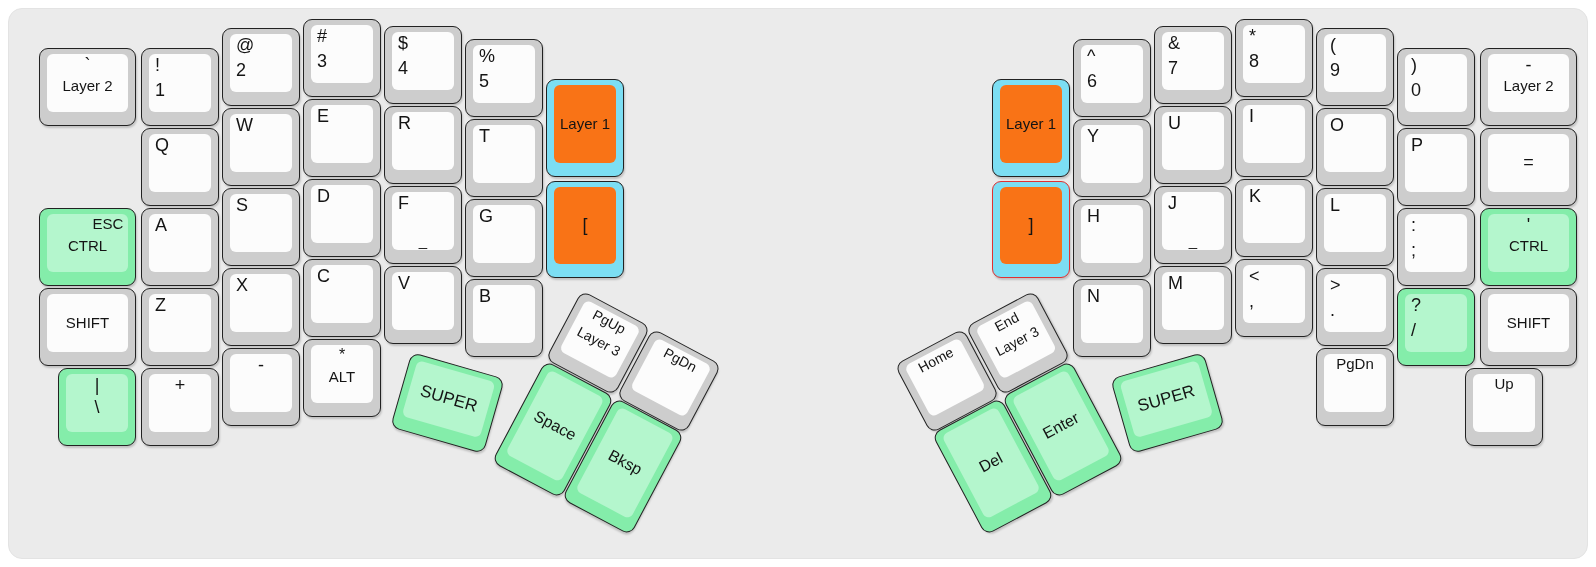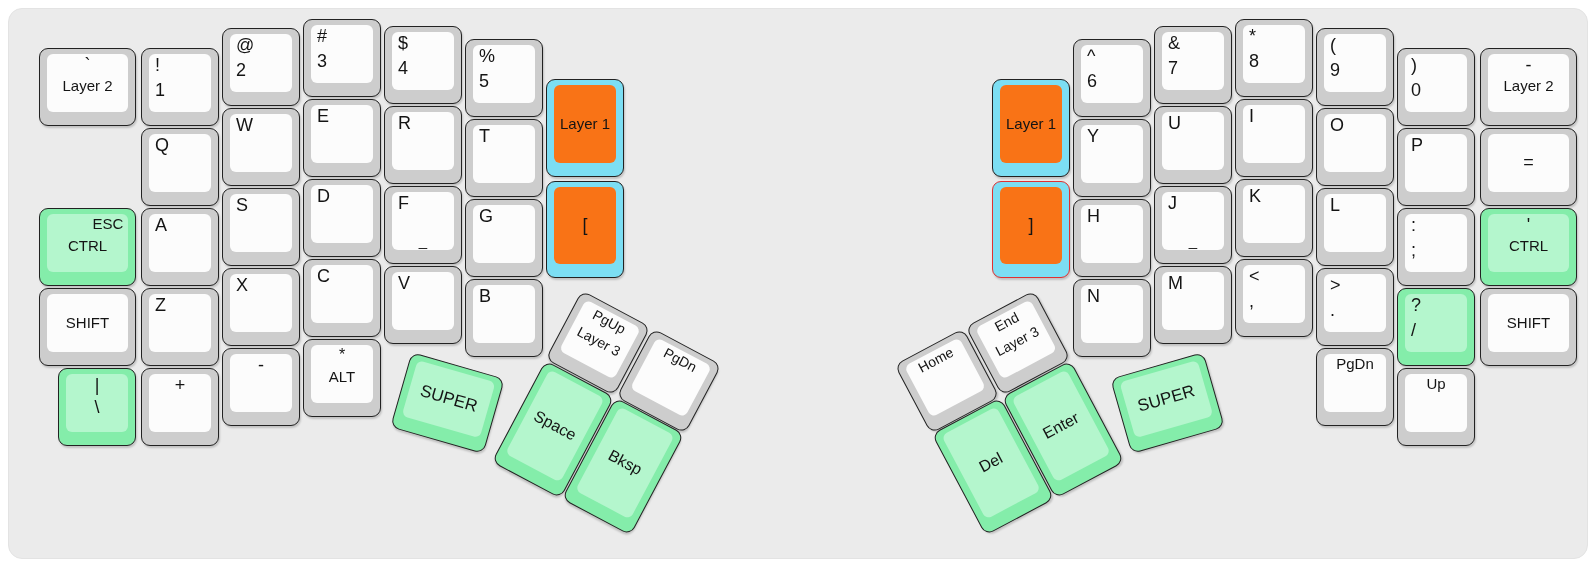--- a/index.html
+++ b/index.html
@@ -344,21 +344,21 @@
         <span class="lg lg-tl" style="font-size: 18px;">:</span>
         <span class="lg lg-l2" style="font-size: 18px;">;</span>
       </div>
     </div>
     <div class="key c-green" style="left: 1397px; top: 288px; width: 78px; height: 78px;">
       <div class="face">
         <span class="lg lg-tl" style="font-size: 18px;">?</span>
         <span class="lg lg-l2" style="font-size: 18px;">/</span>
       </div>
     </div>
-    <div class="key c-white" style="left: 1397px; top: 368px; width: 78px; height: 78px;">
+    <div class="key c-white" style="left: 1465px; top: 368px; width: 78px; height: 78px;">
       <div class="face">
         <span class="lg lg-tc" style="font-size: 15px;">Up</span>
       </div>
     </div>
     <div class="key c-white" style="left: 1480px; top: 48px; width: 97px; height: 78px;">
       <div class="face">
         <span class="lg lg-tc" style="font-size: 18px;">-</span>
         <span class="lg lg-c2" style="font-size: 15px;">Layer 2</span>
       </div>
     </div>

